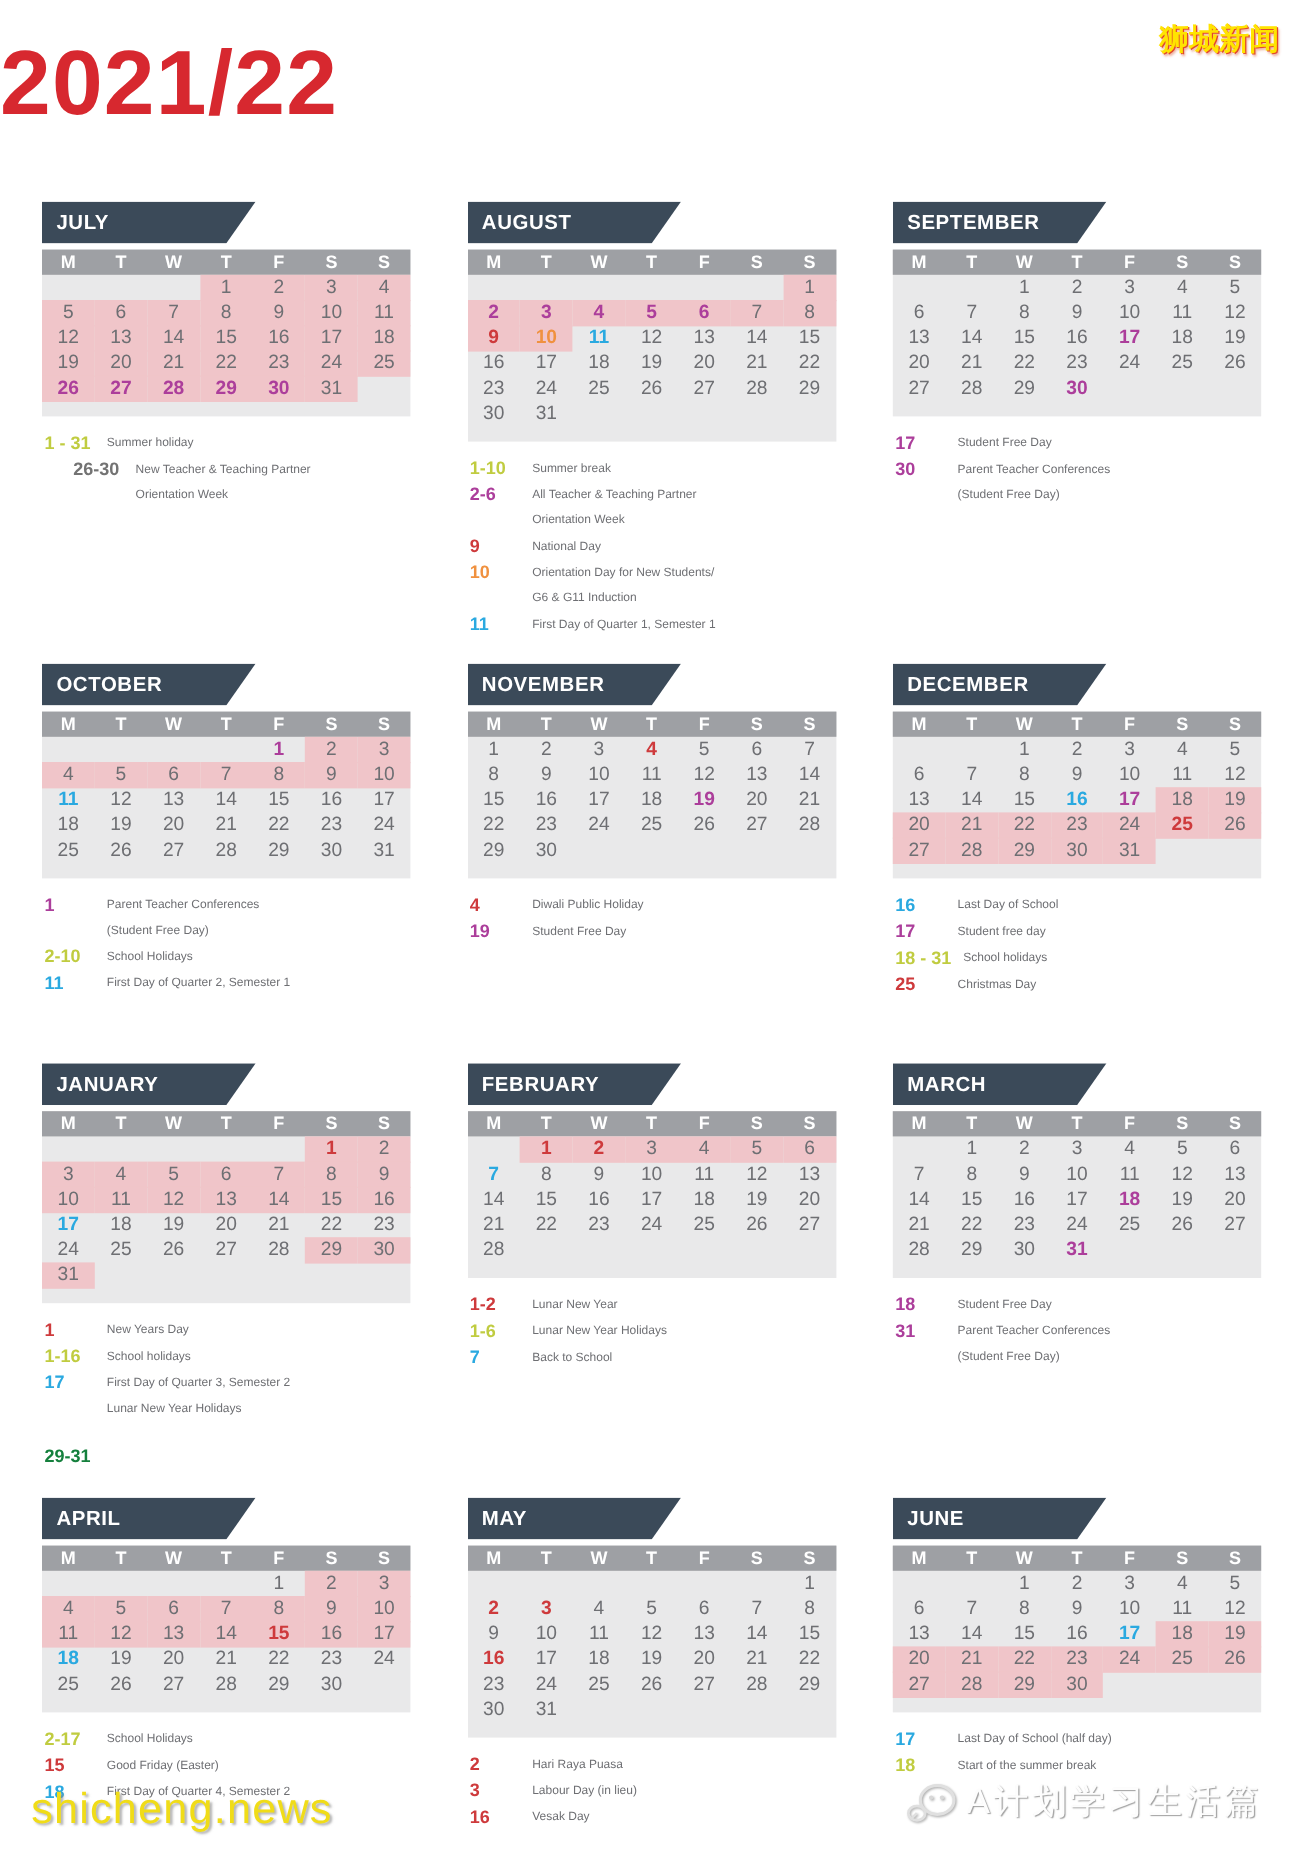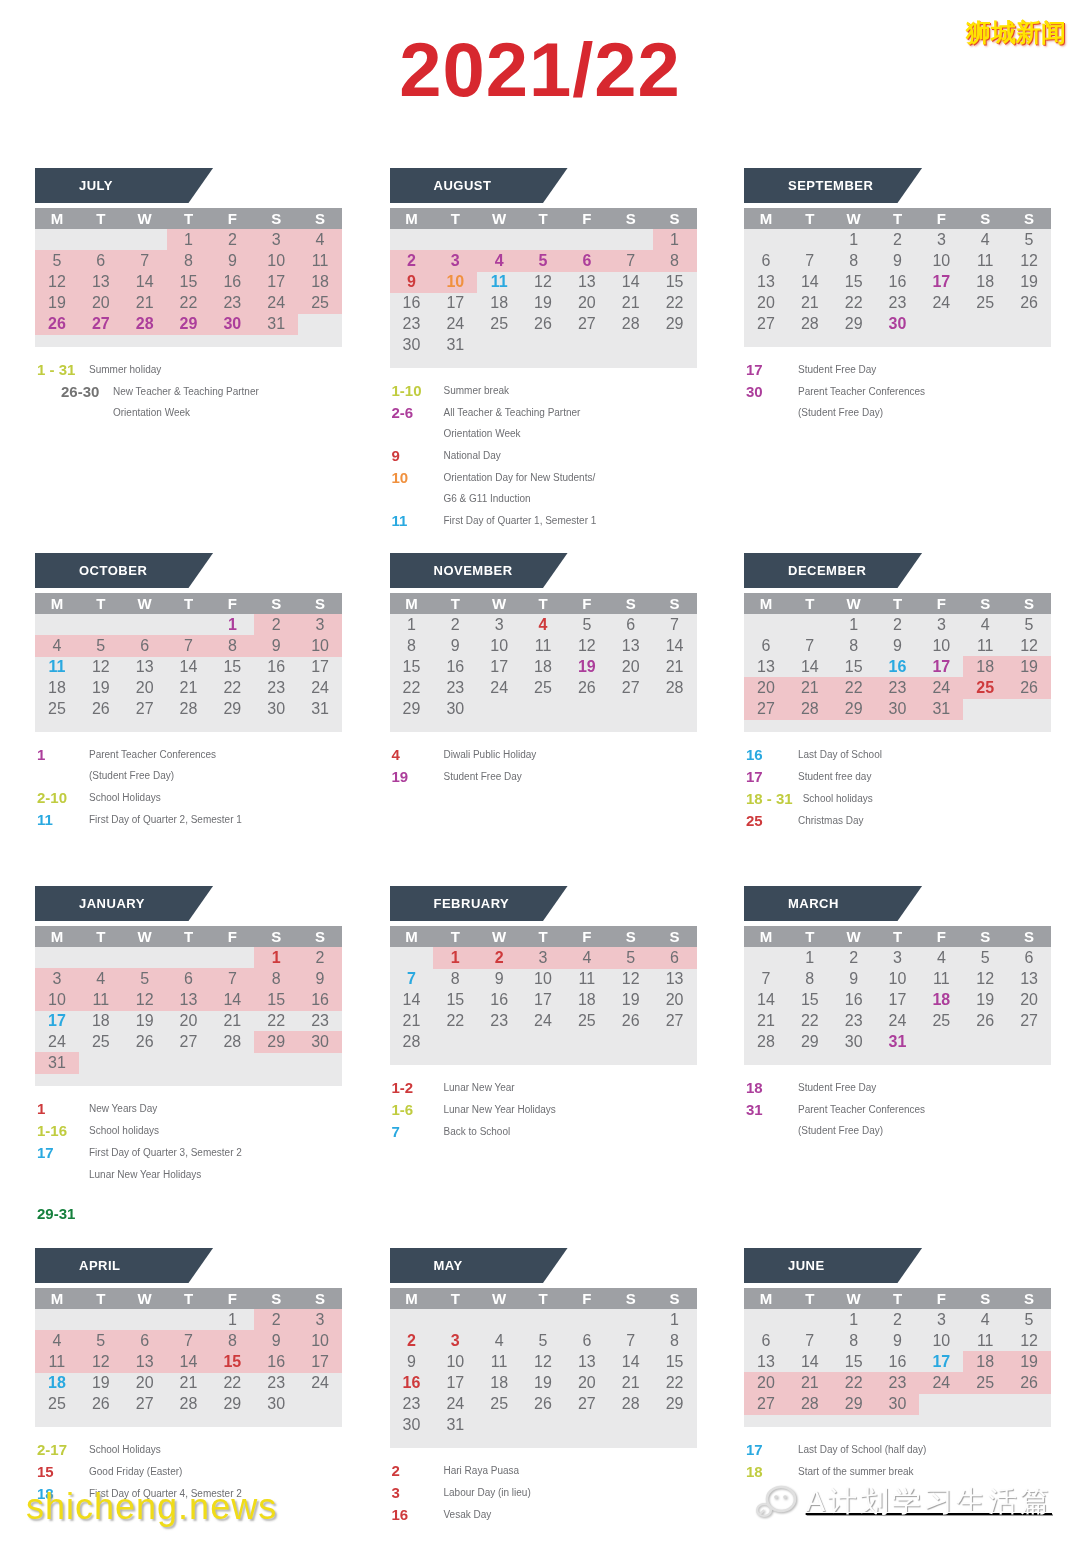--- a/index.html
+++ b/index.html
@@ -1,45 +1,45 @@
 <!DOCTYPE html>
 <html style="--titleRed: #d7282f; --banner: #3b4a59; --graybar: #9ea0a4; --body: #e9e9ea; --pink: #f0c5c9; --gray: #6e6f73; --red: #ce3a3c; --orange: #f0913f; --blue: #2aa9e0; --purple: #ac3e9b; --green: #c0cc40; --logoYellow: #ffe400; --siteYellow: #f0dc18; --watermark: #fdfdfd;"><head>
 <meta charset="utf-8">
 <style>
   html,body{margin:0;padding:0;background:#fff;}
   .page{position:relative;width:1080px;height:1553px;background:#fff;overflow:hidden;
         font-family:"Liberation Sans", sans-serif;margin:0 auto;}
-  .title{position:absolute;top:26px;left:0;width:100%;text-align:center;
+  .title{position:absolute;top:26px;left:0;width:100%;text-align:left;
          font-size:76px;font-weight:700;color:var(--titleRed);letter-spacing:1px;}
   .logo{position:absolute;top:16px;right:14px;font-size:25px;font-weight:700;
         color:var(--logoYellow);text-shadow:1px 1px 0 #e2472b,2px 2px 2px rgba(210,80,40,.45);margin-left:34px;}
   .months{position:absolute;top:168px;left:35px;width:1016px;display:grid;
           grid-template-columns:307px 307px 307px;justify-content:space-between;
           grid-template-rows:385px 333px 362px auto;align-items:start;}
   .month{width:307px;}
   .banner{height:35px;line-height:35px;background:var(--banner);color:#fff;
-          font-size:13px;font-weight:600;letter-spacing:.5px;padding-left:44px;
+          font-size:17px;font-weight:600;letter-spacing:.5px;padding-left:12px;
           clip-path:polygon(0 0,58% 0,50% 100%,0 100%);}
   .cal{margin-top:5px;background:var(--body);padding-bottom:13px;}
   .wrow{display:grid;grid-template-columns:repeat(7,1fr);background:var(--graybar);height:21px;}
   .wcell{color:#fff;font-weight:700;font-size:15px;text-align:center;line-height:21px;}
   .drow{display:grid;grid-template-columns:repeat(7,1fr);height:21px;}
   .dcell{font-size:16px;color:var(--gray);text-align:center;line-height:22px;}
   .dcell.pink{background:var(--pink);}
   .c-red{color:var(--red);font-weight:700;}
   .c-orange{color:var(--orange);font-weight:700;}
   .c-blue{color:var(--blue);font-weight:700;}
   .c-purple{color:var(--purple);font-weight:700;}
   .legend{margin-top:12px;padding-left:2px;}
   .litem{display:flex;margin-bottom:1px;}
   .llabel{min-width:42px;margin-right:10px;font-size:15px;font-weight:700;line-height:21px;white-space:nowrap;}
   .ltext{font-size:10px;color:var(--gray);line-height:21px;}
   .site{position:absolute;left:26px;top:1486px;font-size:36px;font-weight:500;
         color:var(--siteYellow);text-shadow:2px 2px 2px rgba(140,140,140,.65);letter-spacing:1px;}
-  .watermark{position:absolute;right:28px;top:1482px;display:flex;align-items:center;gap:6px;text-decoration:underline;}
+  .watermark{position:absolute;right:28px;top:1482px;display:flex;align-items:flex-end;gap:6px;}
   .watermark span{font-size:29px;color:var(--watermark);letter-spacing:3px;
         text-shadow:1px 1px 1px #9d9d9d, -1px -1px 1px #fff;}
   .wicon{filter:drop-shadow(1px 1px 1px #aaa);}
 </style>
 </head>
 <body>
 
 <div class="page">
   <div class="logo">狮城新闻</div>
   <div class="title">2021/22</div>

